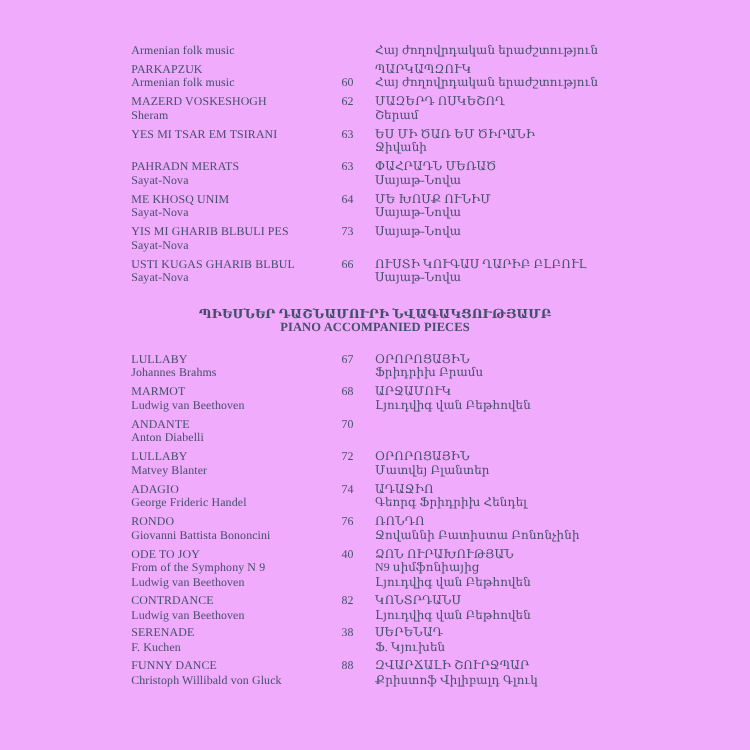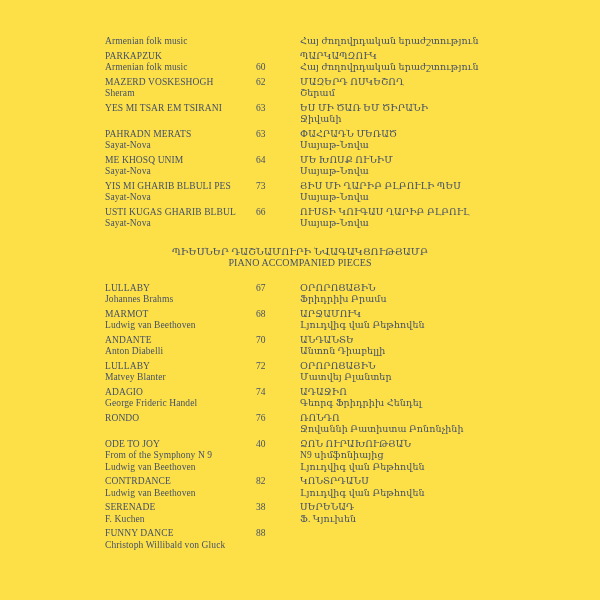--- a/index.html
+++ b/index.html
@@ -1,35 +1,35 @@
 <!DOCTYPE html>
 <html><head>
 <meta charset="utf-8">
 <style>
   html,body { margin:0; padding:0; background:#ffffff; }
   .page {
     position:relative; width:600px; height:600px;
-    background:#fde047; overflow:hidden;
+    background:#f0abfc; overflow:hidden;
     font-family:"Liberation Serif","DejaVu Serif",serif;
   }
   .content {
     position:absolute; left:105px; top:36px; width:390px;
   }
   .entry { display:flex; align-items:flex-start; margin-bottom:3px; }
   .col-en { width:151px; }
-  .col-num { width:44px; }
+  .col-num { width:44px;text-align:center; }
   .col-hy { flex:1; text-align:left; }
   .line {
     font-size:9.5px; line-height:11.5px; letter-spacing:0.1px;
     white-space:nowrap;
   }
   .num-line { font-size:9.5px; line-height:11.5px; }
   .num-on-line-2 { padding-top:11.5px; }
   .section-header {
-    text-align:center; font-weight:normal;
+    text-align:center; font-weight:bold;
     margin:16px 0 14px 0;
   }
   .section-header .line { font-size:10px; line-height:11.5px; white-space:normal; }
 </style>
 </head>
 <body>
 
 <div class="page">
   <div class="content" style="color: rgb(68, 80, 106);">
   <div class="entry">
@@ -113,21 +113,20 @@
 
   <div class="entry">
     <div class="col-en">
           <div class="line">YIS MI GHARIB BLBULI PES</div>
           <div class="line">Sayat-Nova</div>
         </div>
     <div class="col-num">
           <div class="num-line">73</div>
         </div>
     <div class="col-hy">
-          <div class="line">ՅԻՍ ՄԻ ՂԱՐԻԲ ԲԼԲՈՒԼԻ ՊԵՍ</div>
           <div class="line">Սայաթ-Նովա</div>
         </div>
   </div>
 
   <div class="entry">
     <div class="col-en">
           <div class="line">USTI KUGAS GHARIB BLBUL</div>
           <div class="line">Sayat-Nova</div>
         </div>
     <div class="col-num">
@@ -173,24 +172,20 @@
   </div>
 
   <div class="entry">
     <div class="col-en">
           <div class="line">ANDANTE</div>
           <div class="line">Anton Diabelli</div>
         </div>
     <div class="col-num">
           <div class="num-line">70</div>
         </div>
-    <div class="col-hy">
-          <div class="line">ԱՆԴԱՆՏԵ</div>
-          <div class="line">Անտոն Դիաբելլի</div>
-        </div>
   </div>
 
   <div class="entry">
     <div class="col-en">
           <div class="line">LULLABY</div>
           <div class="line">Matvey Blanter</div>
         </div>
     <div class="col-num">
           <div class="num-line">72</div>
         </div>
@@ -210,20 +205,21 @@
         </div>
     <div class="col-hy">
           <div class="line">ԱԴԱՋԻՈ</div>
           <div class="line">Գեորգ Ֆրիդրիխ Հենդել</div>
         </div>
   </div>
 
   <div class="entry">
     <div class="col-en">
           <div class="line">RONDO</div>
+          <div class="line">Giovanni Battista Bononcini</div>
         </div>
     <div class="col-num">
           <div class="num-line">76</div>
         </div>
     <div class="col-hy">
           <div class="line">ՌՈՆԴՈ</div>
           <div class="line">Ջովաննի Բատիստա Բոնոնչինի</div>
         </div>
   </div>
 
@@ -272,15 +268,19 @@
   </div>
 
   <div class="entry">
     <div class="col-en">
           <div class="line">FUNNY DANCE</div>
           <div class="line">Christoph Willibald von Gluck</div>
         </div>
     <div class="col-num">
           <div class="num-line">88</div>
         </div>
+    <div class="col-hy">
+          <div class="line">ԶՎԱՐՃԱԼԻ ՇՈՒՐՋՊԱՐ</div>
+          <div class="line">Քրիստոֆ Վիլիբալդ Գլուկ</div>
+        </div>
   </div>
 </div>
 </div>
 
 </body></html>

